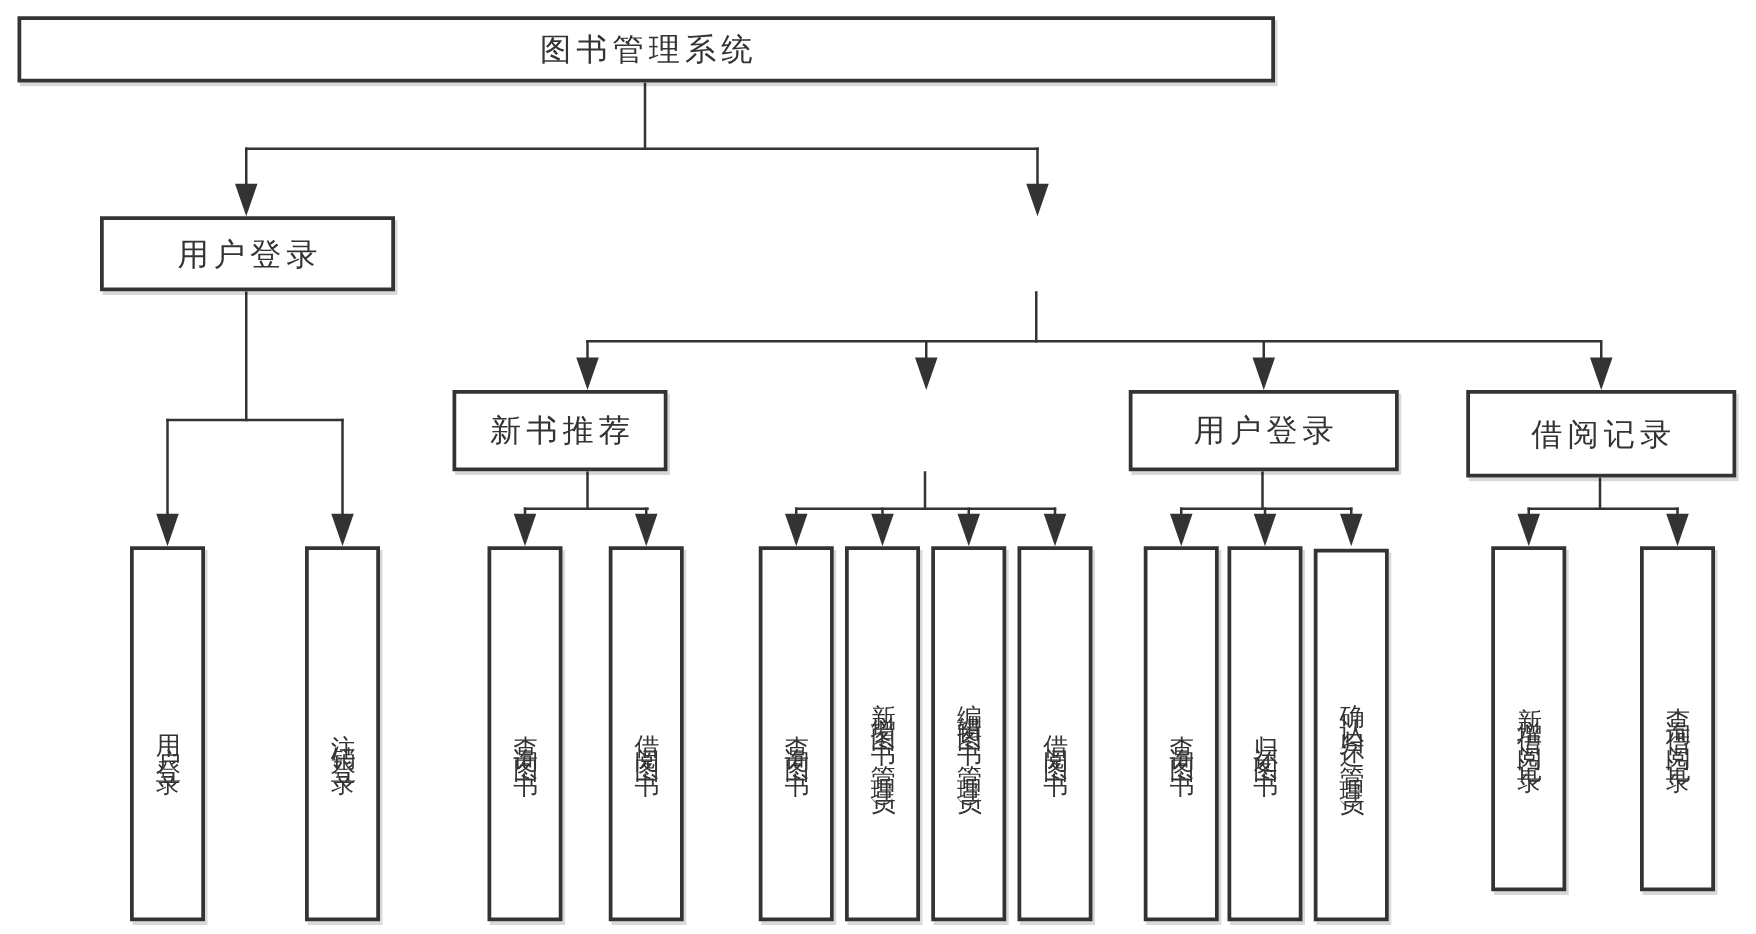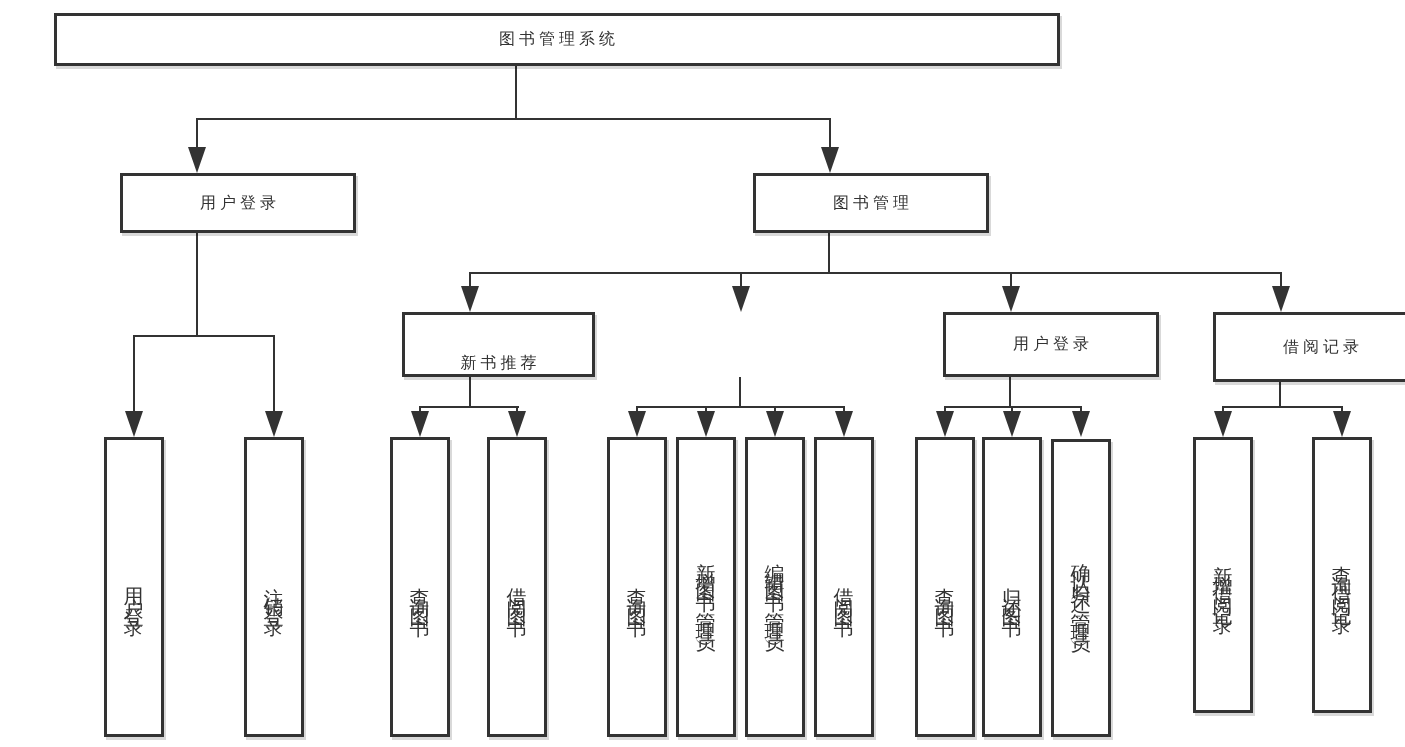--- a/index.html
+++ b/index.html
@@ -7,21 +7,21 @@
     position:relative; width:1405px; height:747px; background:#ffffff;
     font-family:"Liberation Sans","DejaVu Sans",sans-serif;
     color:var(--text,#333333); overflow:hidden;
   }
   .box {
     position:absolute; box-sizing:border-box; background:#ffffff;
     border:3px solid var(--line,#333333);
     box-shadow:2px 3px 0 rgba(0,0,0,0.15);
     display:flex; align-items:center; justify-content:center;
   }
-  .hbox { font-size:16px;margin-left:40px; }
+  .hbox { font-size:25px; }
   .hbox .hlabel { letter-spacing:4px; margin-left:4px; white-space:nowrap; }
   .vbox { width:60px; }
   .vtext {
     writing-mode:vertical-rl; text-orientation:mixed;
     font-size:20px; letter-spacing:10px; line-height:1.1; margin-top:10px;
     white-space:nowrap;
   }
   .vline { position:absolute; width:2px; background:var(--line,#333333); }
   .hline { position:absolute; height:2px; background:var(--line,#333333); }
   .ahead {
@@ -99,25 +99,22 @@
   <div class="vline" style="left:1341px; top:406px; height:8px;"></div>
   <div class="ahead" style="left:1333px; top:411px;"></div>
 
   <div class="box hbox" style="left:14px; top:13px; width:1006px; height:53px;">
     <span class="hlabel">图书管理系统</span>
   </div>
 
   <div class="box hbox" style="left:80px; top:173px; width:236px; height:60px;">
     <span class="hlabel">用户登录</span>
   </div>
-  <div class="box hbox" style="left:713px; top:173px; width:236px; height:60px;">
-    <span class="hlabel">图书管理</span>
-  </div>
 
-  <div class="box hbox" style="left:362px; top:312px; width:193px; height:65px;align-items:flex-end;">
+  <div class="box hbox" style="left:362px; top:312px; width:172px; height:65px;">
     <span class="hlabel">新书推荐</span>
   </div>
   <div class="box hbox" style="left:903px; top:312px; width:216px; height:65px;">
     <span class="hlabel">用户登录</span>
   </div>
   <div class="box hbox" style="left:1173px; top:312px; width:216px; height:70px;">
     <span class="hlabel">借阅记录</span>
   </div>
 
   <div class="box vbox" style="left:104px; top:437px; height:300px;">

